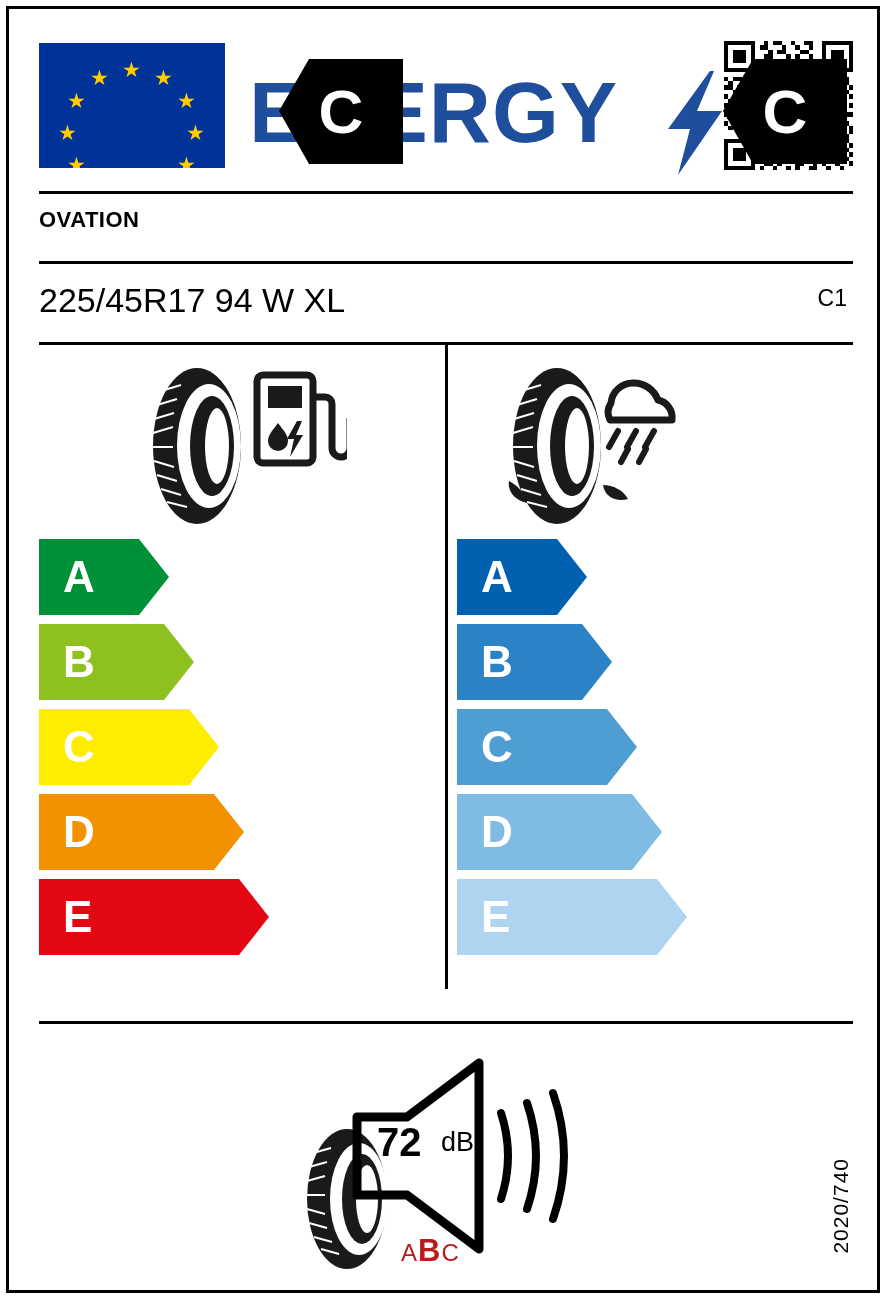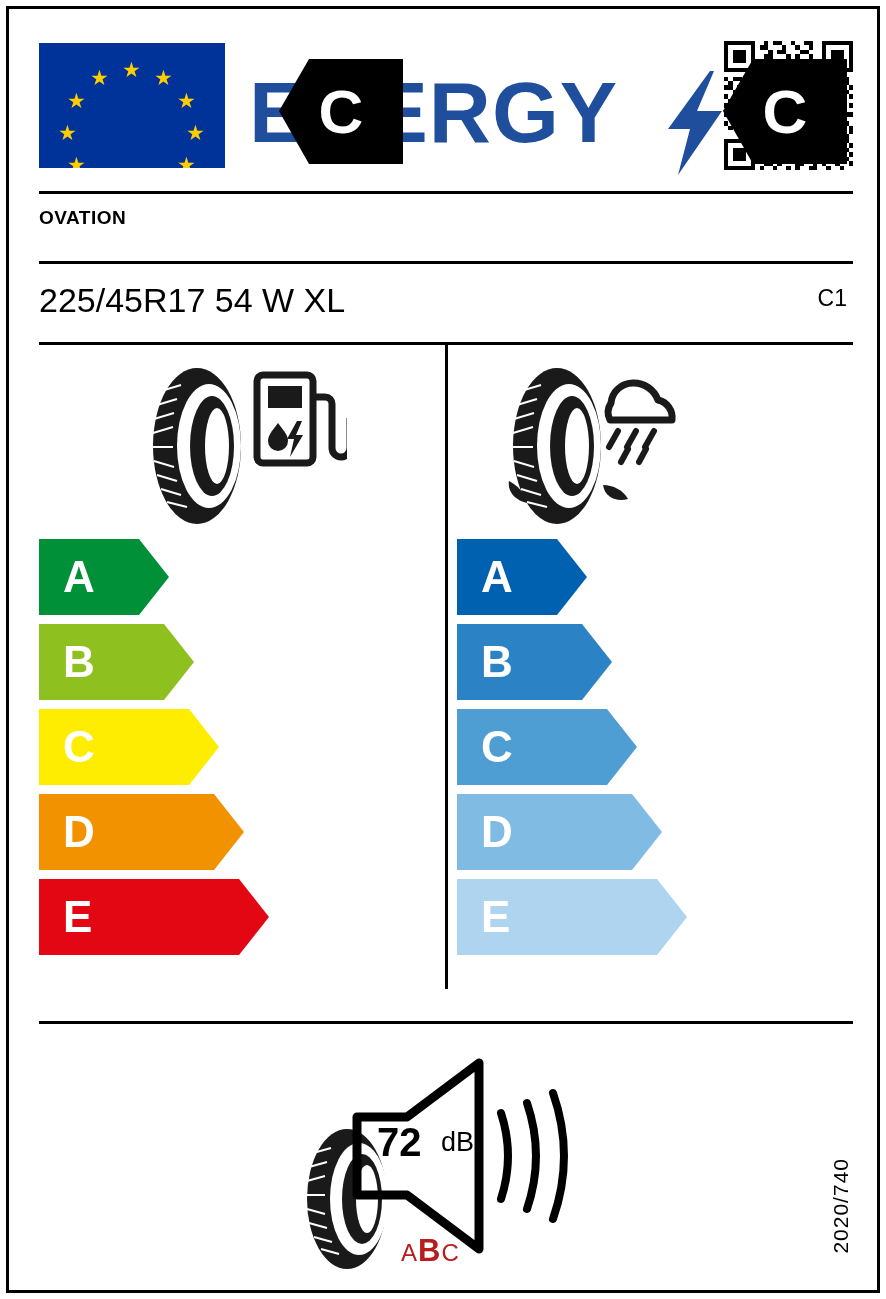--- a/index.html
+++ b/index.html
@@ -64,21 +64,21 @@
   .rule {
     position: absolute;
     left: 30px;
     width: 814px;
     height: 3px;
     background: #000;
   }
   .brand {
     position: absolute;
     left: 30px; top: 198px;
-    font-size: 19px;
+    font-size: 22px;
     font-weight: bold;
     letter-spacing: 0.5px;
     color: #000;
   }
   .code {
     position: absolute;
     right: 30px; top: 198px;
     font-size: 30px;
     color: #000;
     text-align: right;
@@ -458,21 +458,21 @@
       </svg>
     </div>
   </div>
 
   <div class="rule" style="top:182px;"></div>
 
   <div class="brand">OVATION</div>
 
   <div class="rule" style="top:252px;"></div>
 
-  <div class="tyre-size">225/45R17 54 W XL</div>
+  <div class="tyre-size">225/45R17 94 W XL</div>
   <div class="tyre-class">C1</div>
 
   <div class="rule" style="top:333px;"></div>
 
   <div class="divider-v"></div>
 
   <div class="panel panel-left">
 
     <div class="pictogram pictogram-left">
       <svg viewBox="0 0 210 170" width="210" height="170">

